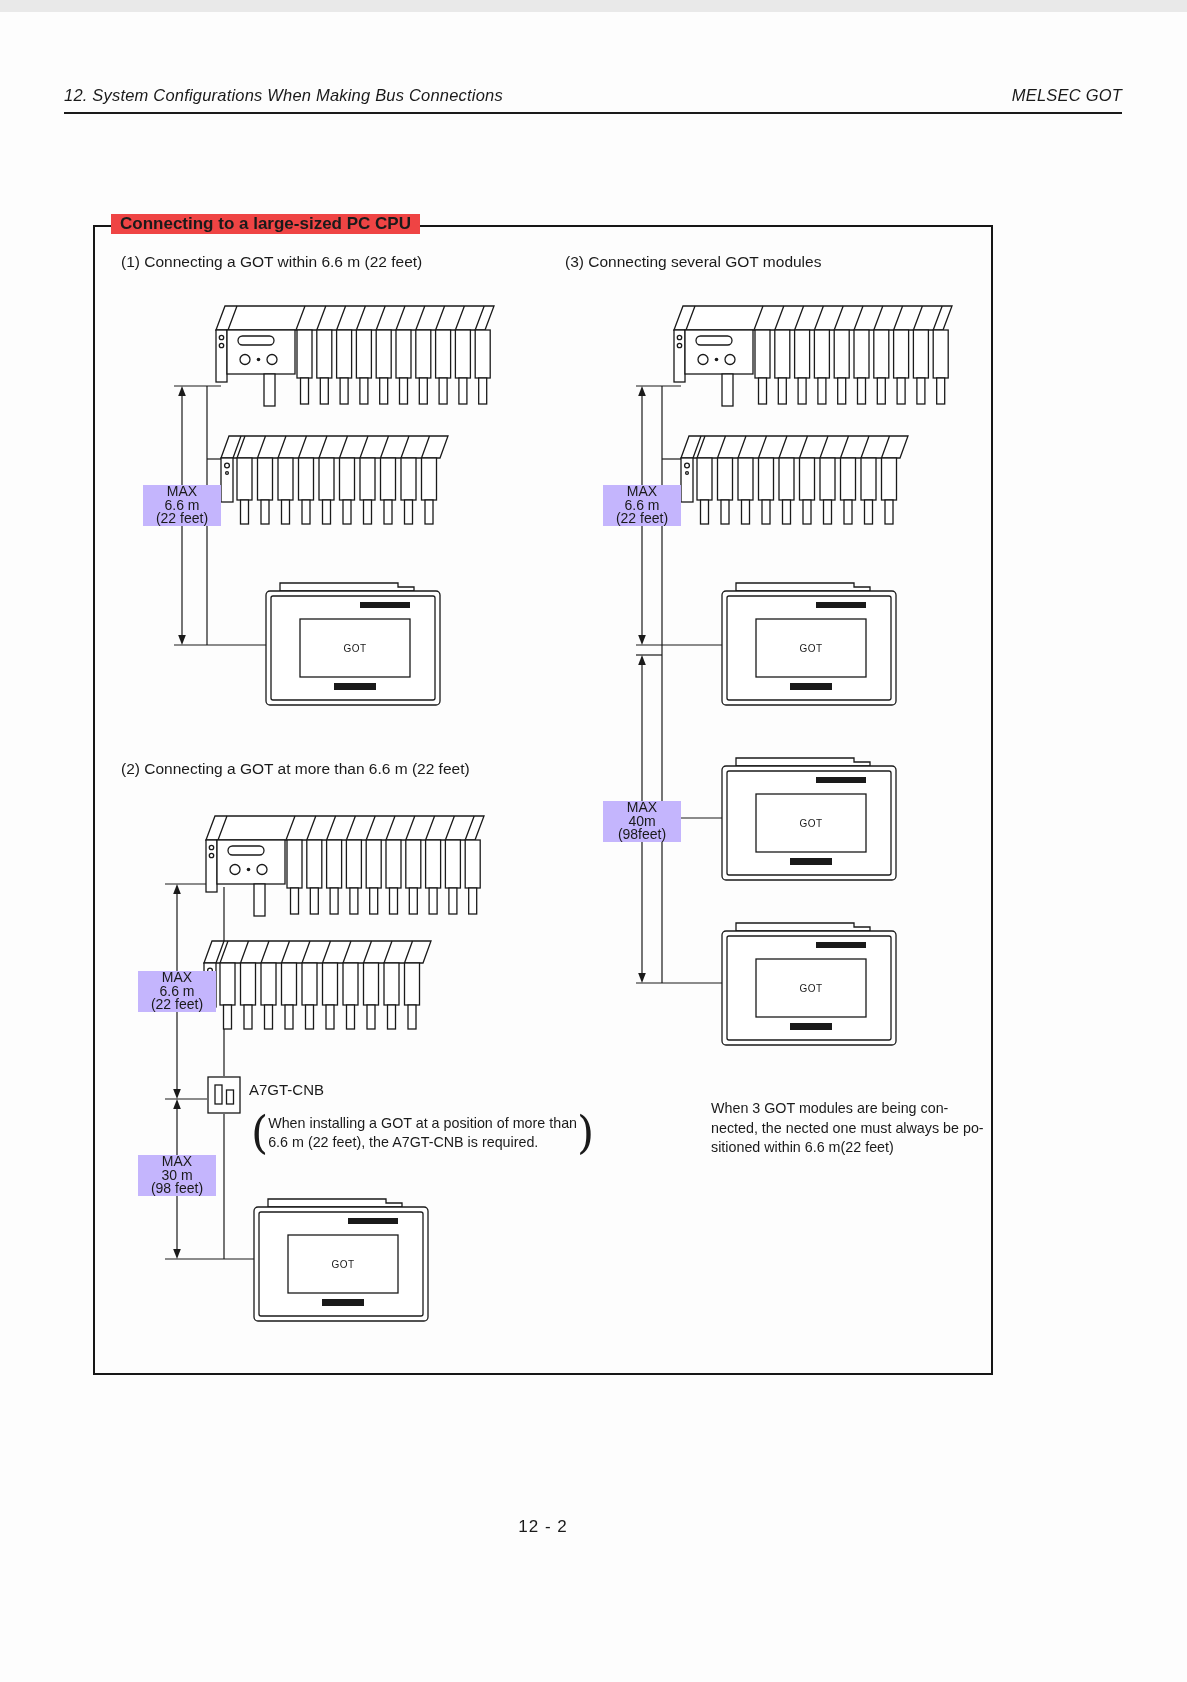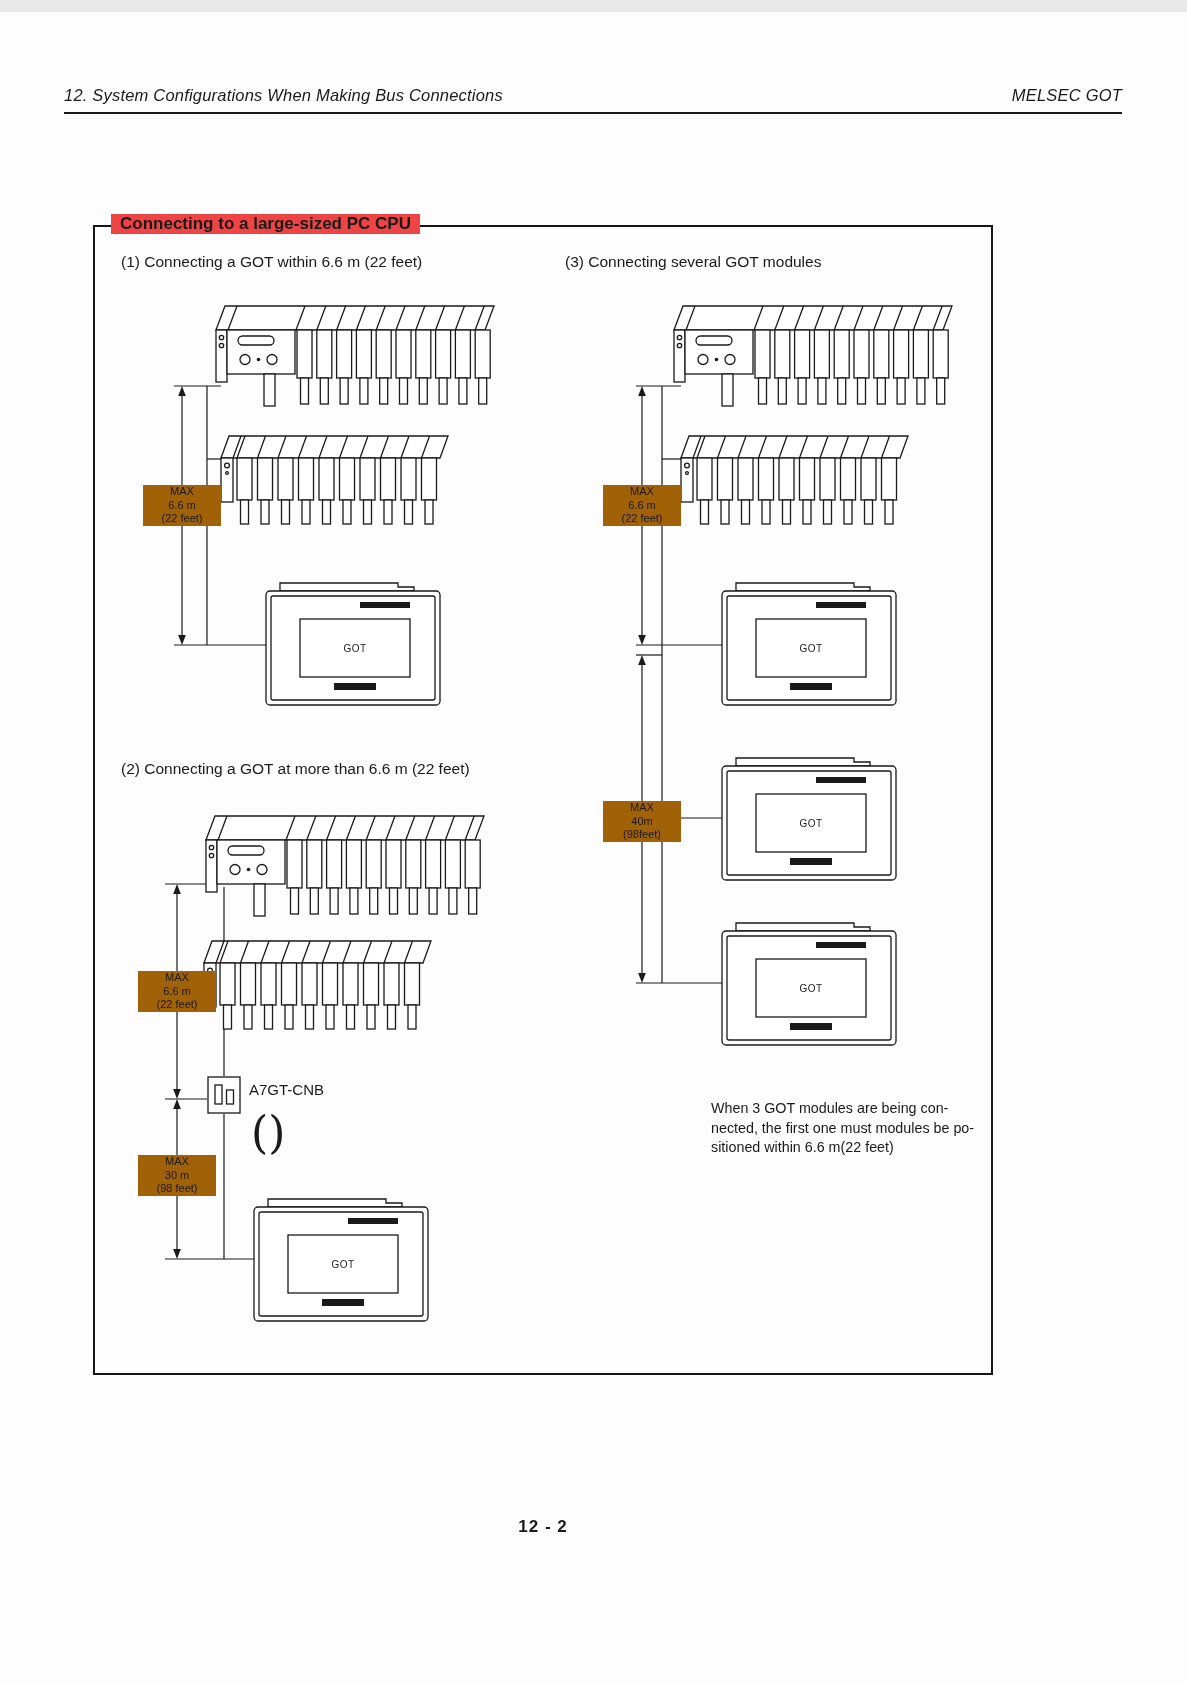--- a/index.html
+++ b/index.html
@@ -6,29 +6,29 @@
   html,body{background:#e9e9e9}
   body{font-family:"Liberation Sans",sans-serif;color:#1a1a1a}
   .page{position:relative;width:1187px;height:1682px;background:#fdfdfd;margin:12px auto;overflow:hidden}
   .hdr{position:absolute;left:64px;top:74px;width:1058px;display:flex;justify-content:space-between;font-style:italic;font-size:16.5px;letter-spacing:.2px}
   .hdr-rule{position:absolute;left:64px;top:100px;width:1058px;height:2px;background:#1a1a1a}
   .panel{position:absolute;left:93px;top:213px;width:900px;height:1150px;border:2px solid #161616}
   .panel-title{position:absolute;left:16px;top:-13px;background:#ef4444;padding:0 9px;font-weight:700;font-size:17px;white-space:nowrap}
   .sec-h{position:absolute;font-size:15.5px;white-space:nowrap}
   .cmp{position:absolute}
   .wires{position:absolute;left:0;top:0}
-  .dim{position:absolute;width:78px;text-align:center;font-size:11px;line-height:13.5px;background:#a16207}
+  .dim{position:absolute;width:78px;text-align:center;font-size:14px;line-height:13.5px;background:#c4b5fd}
   .dim span{display:block}
   .got{position:absolute;width:178px;height:128px}
   .got-label{position:absolute;left:36px;top:40px;width:110px;height:58px;display:flex;align-items:center;justify-content:center;font-size:10px;letter-spacing:.5px}
   .cnb-label{position:absolute;font-size:15px;white-space:nowrap}
   .note{position:absolute;display:flex;align-items:center;font-size:14.3px;line-height:19px;white-space:nowrap}
   .paren{font-family:"DejaVu Serif",serif;font-size:44px;font-weight:400;line-height:1}
   .note3{position:absolute;font-size:14.3px;line-height:19.5px;width:290px}
-  .footer{position:absolute;left:93px;top:1505px;width:900px;text-align:center;font-weight:700;font-size:17px;letter-spacing:1px}
+  .footer{position:absolute;left:93px;top:1505px;width:900px;text-align:center;font-weight:400;font-size:17px;letter-spacing:1px}
 </style>
 </head>
 <body>
 
 <svg width="0" height="0" style="position:absolute" aria-hidden="true">
   <defs>
     <g id="rack-main" stroke="#1a1a1a" stroke-width="1.3" fill="#fff">
       <path d="M4,28 L13,4 L282,4 L273,28 Z"></path>
       <path fill="none" d="M16,28 l9,-24 M84,28 l9,-24 M104.8,28 l9,-24 M124.6,28 l9,-24 M144.4,28 l9,-24 M164.2,28 l9,-24 M184,28 l9,-24 M203.8,28 l9,-24 M223.6,28 l9,-24 M243.4,28 l9,-24 M263.2,28 l9,-24"></path>
       <rect x="4" y="28" width="11" height="52"></rect>
@@ -186,20 +186,24 @@
     <svg class="cmp" style="left:112px;top:849px" width="34" height="38" viewBox="0 0 34 38">
       <g stroke="#1a1a1a" stroke-width="1.3" fill="#fff">
         <rect x="1" y="1" width="32" height="36"></rect>
         <rect x="8" y="9" width="7" height="19"></rect>
         <rect x="19.5" y="14" width="7" height="14"></rect>
       </g>
     </svg>
     <div class="cnb-label" style="left:154px;top:854px">A7GT-CNB</div>
     <div class="note" style="left:156px;top:884px">
       <span class="paren">(</span>
+      <div>
+        <div>When installing a GOT at a position of more than</div>
+        <div>6.6 m (22 feet), the A7GT-CNB is required.</div>
+      </div>
       <span class="paren">)</span>
     </div>
     <div class="dim" style="left:43px;top:928px">
       <span>MAX</span>
       <span>30 m</span>
       <span>(98 feet)</span>
     </div>
     <div class="got" style="left:157px;top:968px">
       <svg width="178" height="128" viewBox="0 0 178 128">
           <use href="#got-shape"></use>
@@ -237,19 +241,19 @@
       <span class="got-label">GOT</span>
     </div>
     <div class="got" style="left:625px;top:692px">
       <svg width="178" height="128" viewBox="0 0 178 128">
           <use href="#got-shape"></use>
         </svg>
       <span class="got-label">GOT</span>
     </div>
     <div class="note3" style="left:616px;top:872px">
       <div>When 3 GOT modules are being con-</div>
-      <div>nected, the first one must modules be po-</div>
+      <div>nected, the nected one must always be po-</div>
       <div>sitioned within 6.6 m(22 feet)</div>
     </div>
   </section>
 
   <div class="footer">12 - 2</div>
 </div>
 
 </body></html>

